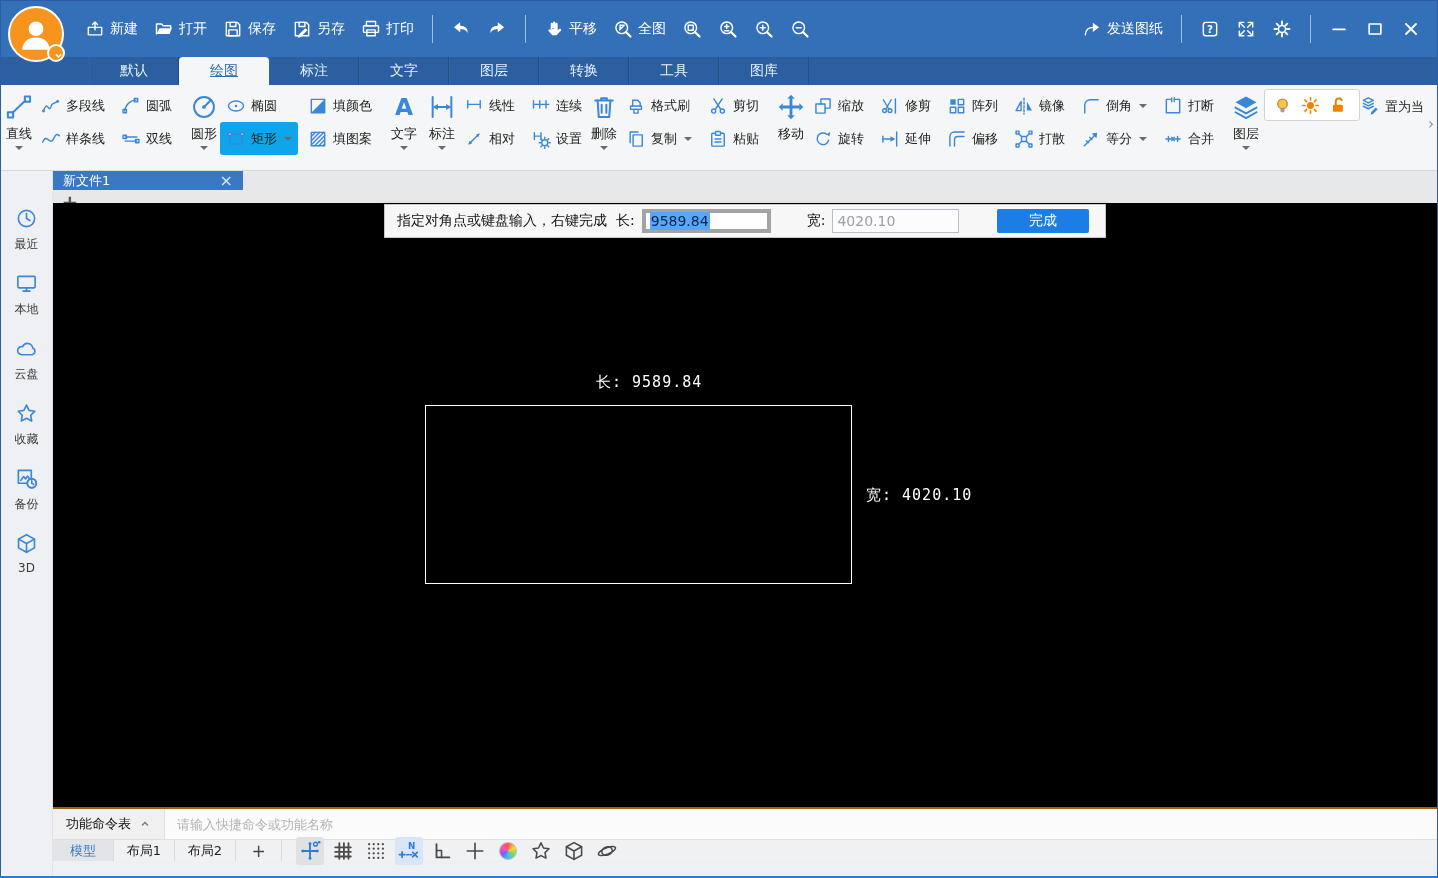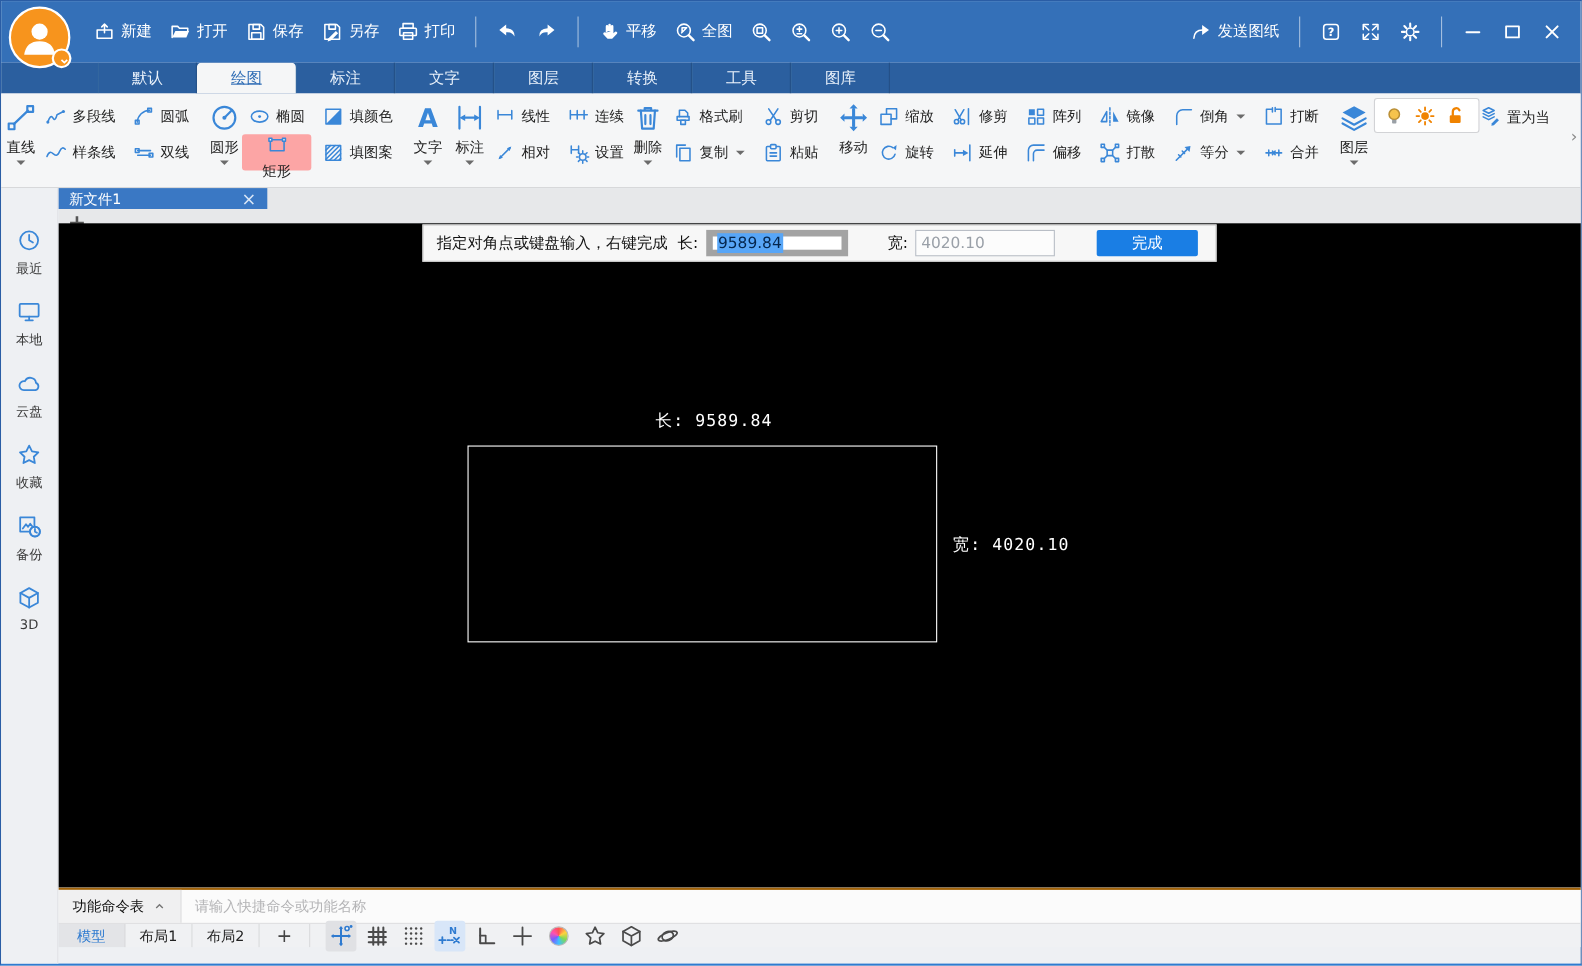--- a/index.html
+++ b/index.html
@@ -37,21 +37,21 @@
   .rb-sep { width:1px; height:68px; background:#dcdde0; margin:2px 5px 0 5px; flex:0 0 aupx; }
   .rb-big { width:50px; display:flex; flex-direction:column; align-items:center; padding-top:3px; cursor:default; color:#222; }
   .rb-big .bicon { color:#3a87d8; height:30px; display:flex; align-items:center; }
   .rb-big .blbl { font-size:13px; margin-top:3px; white-space:nowrap; }
   .caret-d { width:0; height:0; border-left:4px solid transparent; border-right:4px solid transparent;
              border-top:4px solid #6b6b6b; margin-top:3px; }
   .rb-stack { display:flex; flex-direction:column; margin:0 2px; }
   .rb-item { height:33px; display:flex; align-items:center; gap:5px; padding:0 6px; border-radius:3px;
              color:#222; cursor:default; white-space:nowrap; }
   .rb-item .sicon { color:#3a87d8; display:flex; }
-  .rb-item.active { background:#fca5a5;flex-direction:column; }
+  .rb-item.active { background:#0ea5e9; }
   .caret-r { width:0; height:0; border-left:4px solid transparent; border-right:4px solid transparent;
              border-top:4px solid #6b6b6b; margin-left:2px; }
   .layer-col { display:flex; flex-direction:row; margin-left:4px; }
   .layer-panel { display:flex; align-items:center; gap:9px; background:#fff; border:1px solid #d2d3d6;
                  border-radius:3px; height:32px; padding:0 8px; width:96px; overflow:hidden; }
   .layer-current { display:flex; align-items:center; gap:5px; margin-top:3px; color:#222; white-space:nowrap;
                    overflow:hidden; width:96px; }
   .layer-current .sicon { color:#3a87d8; flex:0 0 auto; }
   .ribbon-expand { position:absolute; right:3px; top:30px; color:#8a8a8a; font-size:15px; cursor:default; }
 
@@ -78,21 +78,21 @@
   .canvas-label { position:absolute; color:#fff; font-family:"DejaVu Sans Mono","Liberation Mono",monospace;
                   font-size:15px; letter-spacing:1px; }
   .canvas-label.len { left:543px; top:170px; }
   .canvas-label.wid { left:813px; top:283px; }
 
   
   .prompt-bar { position:absolute; left:331px; top:1px; width:722px; height:34px; background:#f7f7f7;
                 border:1px solid #c6c6c6; box-shadow:0 2px 5px rgba(0,0,0,.45);
                 display:flex; align-items:center; padding:0 16px 0 12px; gap:7px; color:#111; font-size:14px; }
   .pb-field { height:24px; background:#fff; display:flex; align-items:center; padding:0 4px; font-size:14px; }
-  .pb-len { width:129px; border:6px solid #a3a3a3; }
+  .pb-len { width:129px; border:4px solid #a3a3a3; }
   .pb-len .sel { background:#58a6f7; padding:1px 1px; color:#05264d; }
   .pb-wid { width:127px; border:1px solid #b9bec6; color:#9aa0a8; background:#fcfcfc; }
   .pb-done { margin-left:auto; width:92px; height:24px; background:#1a7ee4; color:#fff; border:none;
              font-size:14px; border-radius:2px; cursor:default; font-family:Liberation Serif, serif; }
   .pb-gap { width:22px; }
 
   
   .cmdrow { position:absolute; left:52px; top:806px; width:1386px; height:32px; background:#fbfbfb;
             border-top:2px solid #a16207; display:flex; align-items:stretch; }
   .cmd-menu { width:112px; background:#f0f0f1; border-right:1px solid #e0e0e0; display:flex;

